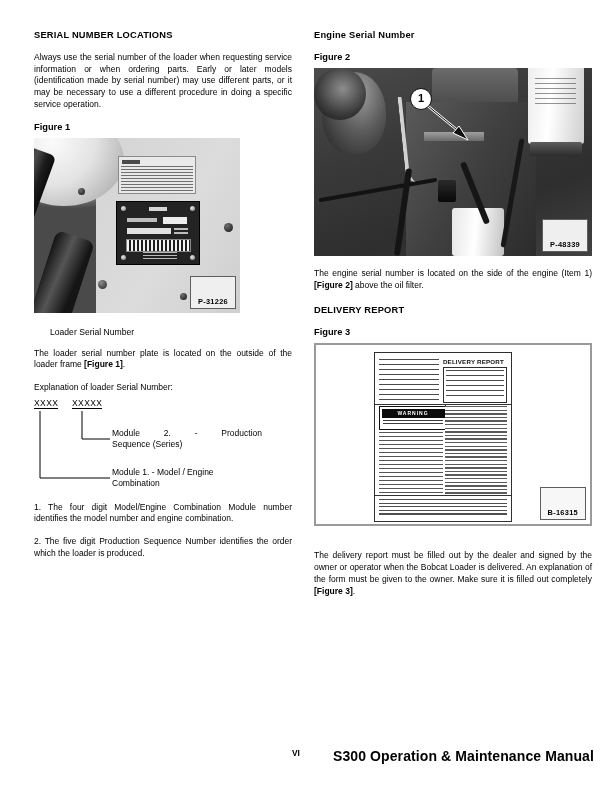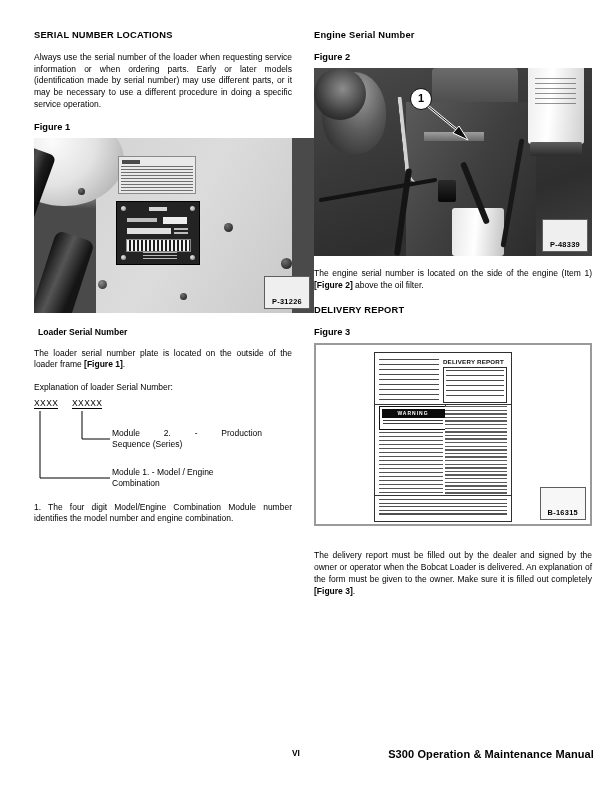--- a/index.html
+++ b/index.html
@@ -45,22 +45,22 @@
   p.body-text {
     font-size: 8.5px;
     line-height: 11.7px;
     margin: 0 0 11px 0;
     text-align: justify;
     text-justify: inter-word;
   }
   p.body-text.last { margin-bottom: 0; }
   .sub-heading {
     font-size: 8.6px;
-    font-weight: bold;
-    margin: 0 0 10px 4px;
+    font-weight: normal;
+    margin: 0 0 10px 16px;
     line-height: 11px;
   }
   .b { font-weight: bold; }
 
   
   .figure {
     position: relative;
     overflow: hidden;
     background: #9a9a9a;
   }
@@ -74,21 +74,21 @@
     font-weight: bold;
     letter-spacing: 0.3px;
     padding: 20px 7px 2px 7px;
     color: #000;
     line-height: 9px;
     white-space: nowrap;
   }
 
   
   #figure-1 {
-    width: 280px;
+    width: 206px;
     height: 175px;
     background:
       radial-gradient(ellipse 120px 60px at 18% 6%, #f2f2f2 0%, #cfcfcf 40%, #8f8f8f 75%, #4a4a4a 100%),
       linear-gradient(105deg, #2b2b2b 0%, #2b2b2b 13%, #c8c8c8 24%, #d9d9d9 60%, #cdcdcd 100%);
   }
   #figure-1 .panel {
     position: absolute;
     left: 62px; top: 0;
     width: 196px; height: 175px;
     background: linear-gradient(120deg, #d4d4d4 0%, #dcdcdc 45%, #c9c9c9 100%);
@@ -393,21 +393,21 @@
   }
   .footer .pg {
     position: absolute;
     left: 258px;
     font-size: 8.4px;
     font-weight: bold;
   }
   .footer .mn {
     position: absolute;
     right: 0;
-    font-size: 11px;
+    font-size: 14px;
     font-weight: bold;
     letter-spacing: .1px;
     padding-left: 20px;
   }
 </style>
 </head>
 <body>
 
 <div class="page">
 
@@ -478,20 +478,21 @@
       </div>
 
       <div class="mod-text mod1">
         <div>Module 1. - Model / Engine</div>
         <div>Combination</div>
       </div>
     </div>
 
     <p class="body-text">1. The four digit Model/Engine Combination Module number identifies the model number and engine combination.</p>
 
+    <p class="body-text last">2. The five digit Production Sequence Number identifies the order which the loader is produced.</p>
   </div>
 
   <div class="col col-right" style="width:278px;">
 
     <h1 class="section-heading">Engine Serial Number</h1>
 
     <div class="fig-label">Figure 2</div>
 
     <div class="figure" id="figure-2">
       <div class="eng-top"></div>

